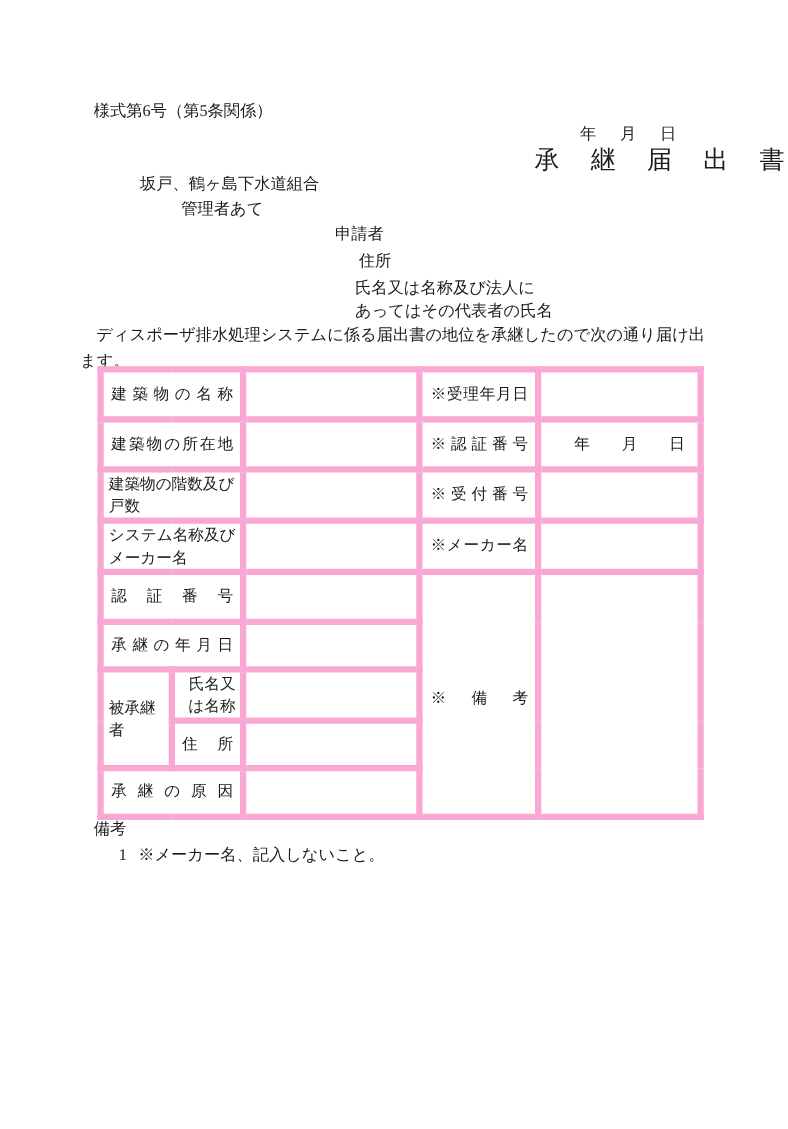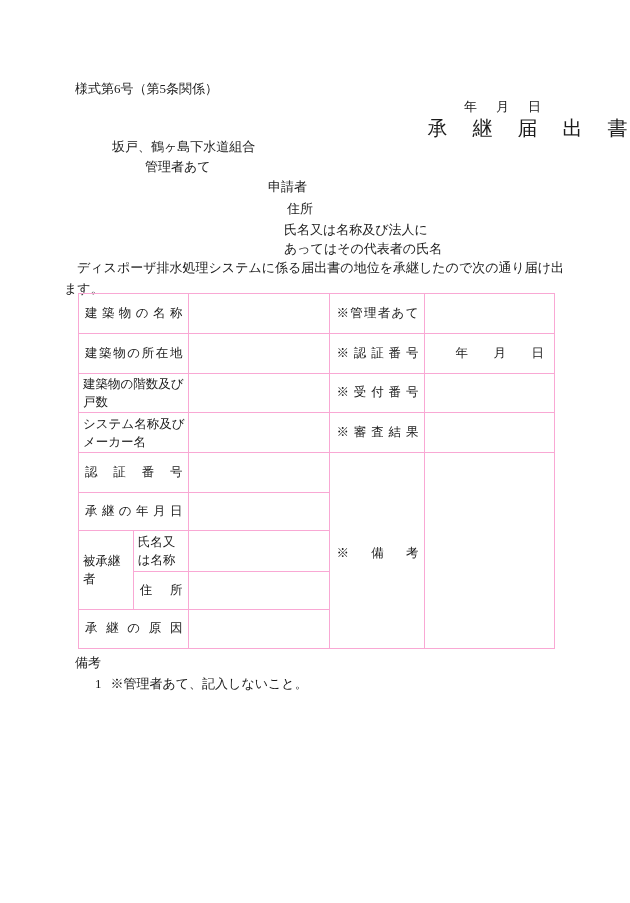--- a/index.html
+++ b/index.html
@@ -16,25 +16,25 @@
   .addr-to{left:103px;top:159px;margin-left:42px;}
   .applicant-heading{left:268px;top:179px;}
   .applicant-address{left:287px;top:201px;}
   .applicant-name1{left:284px;top:222px;}
   .applicant-name2{left:284px;top:241px;}
   .body-par{position:absolute;left:64px;top:257px;width:512px;line-height:21px;white-space:normal;}
   .form-table{
     position:absolute;left:78px;top:293px;
     border-collapse:collapse;table-layout:fixed;font-size:12.5px;
   }
-  .form-table td{border:1px solid #f9a8d4;vertical-align:middle;overflow:hidden;}
+  .form-table td{border:5px solid #f9a8d4;vertical-align:middle;overflow:hidden;}
   .lbl{padding:0 6px;}
   .just{text-align:justify;text-align-last:justify;}
   .pre{white-space:pre;line-height:18px;padding:0 4px;margin-left:36px;}
-  .ctr{text-align:left;}
+  .ctr{text-align:right;}
   .top{vertical-align:top;padding-top:6px;}
   .val{padding:0 4px;}
   .date-val{text-align:right;padding-right:4px;letter-spacing:6.5px;}
   .notes-heading{left:75px;top:655px;}
   .note-item{left:95px;top:676px;}
   .note-num{display:inline-block;margin-right:9px;}
 </style>
 </head>
 <body>
 
@@ -58,41 +58,41 @@
       <col style="width:54px">
         <col style="width:55px">
         <col style="width:141px">
         <col style="width:95px">
         <col style="width:130px">
     </colgroup>
     <tbody>
       <tr style="height:40px">
         <td colspan="2" class="lbl just">建築物の名称</td>
         <td class="val"></td>
-        <td class="lbl just">※管理者あて</td>
+        <td class="lbl just">※受理年月日</td>
         <td class="val"></td>
       </tr>
       <tr style="height:40px">
         <td colspan="2" class="lbl just">建築物の所在地</td>
         <td class="val"></td>
         <td class="lbl just">※認証番号</td>
         <td class="val date-val">年　月　日</td>
       </tr>
       <tr style="height:39px">
         <td colspan="2" class="lbl pre">建築物の階数及び
 戸数</td>
         <td class="val"></td>
         <td class="lbl just">※受付番号</td>
         <td class="val"></td>
       </tr>
       <tr style="height:40px">
         <td colspan="2" class="lbl pre">システム名称及び
 メーカー名</td>
         <td class="val"></td>
-        <td class="lbl just">※審査結果</td>
+        <td class="lbl just">※メーカー名</td>
         <td class="val"></td>
       </tr>
       <tr style="height:40px">
         <td colspan="2" class="lbl just">認証番号</td>
         <td class="val"></td>
         <td rowspan="5" class="lbl just top">※備考</td>
         <td rowspan="5" class="val top"></td>
       </tr>
       <tr style="height:38px">
         <td colspan="2" class="lbl just">承継の年月日</td>
@@ -111,16 +111,16 @@
       </tr>
       <tr style="height:39px">
         <td colspan="2" class="lbl just">承継の原因</td>
         <td class="val"></td>
       </tr>
     </tbody>
   </table>
 
   <div class="abs notes-heading">備考</div>
   <div class="abs note-item">
-    <span class="note-num">1</span><span>※管理者あて、記入しないこと。</span>
+    <span class="note-num">1</span><span>※メーカー名、記入しないこと。</span>
   </div>
 
 </div>
 
 </body></html>

